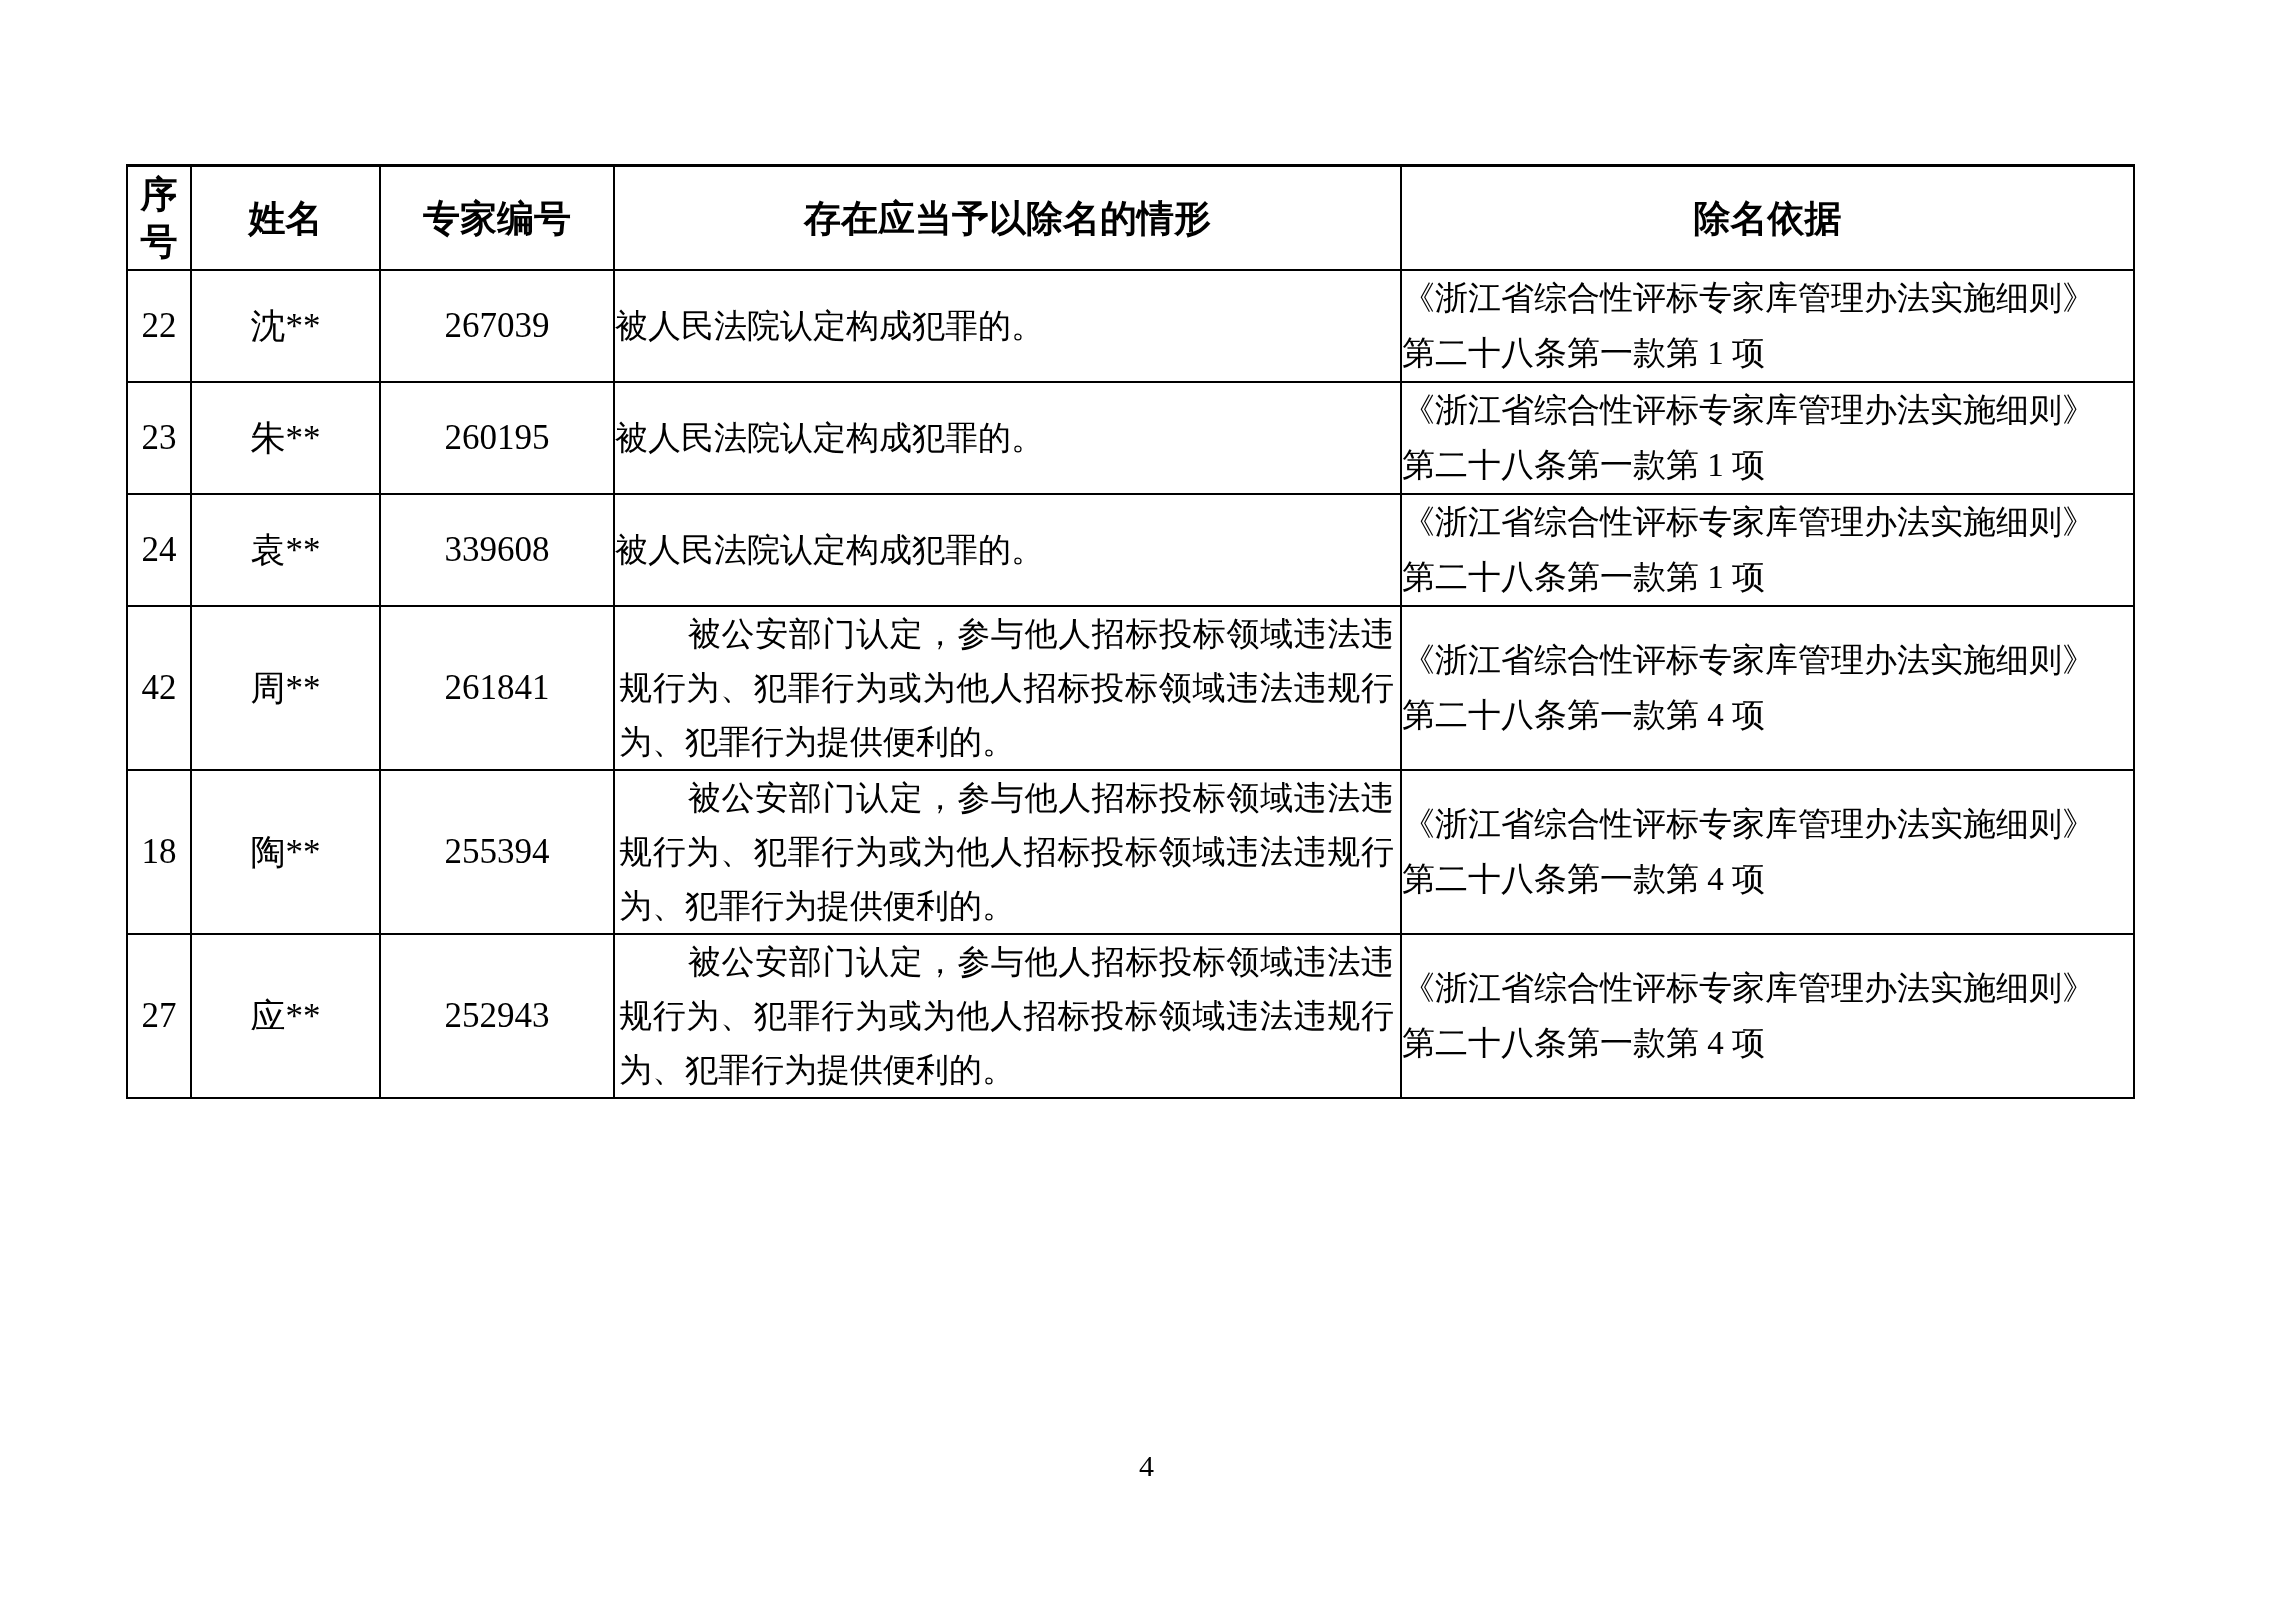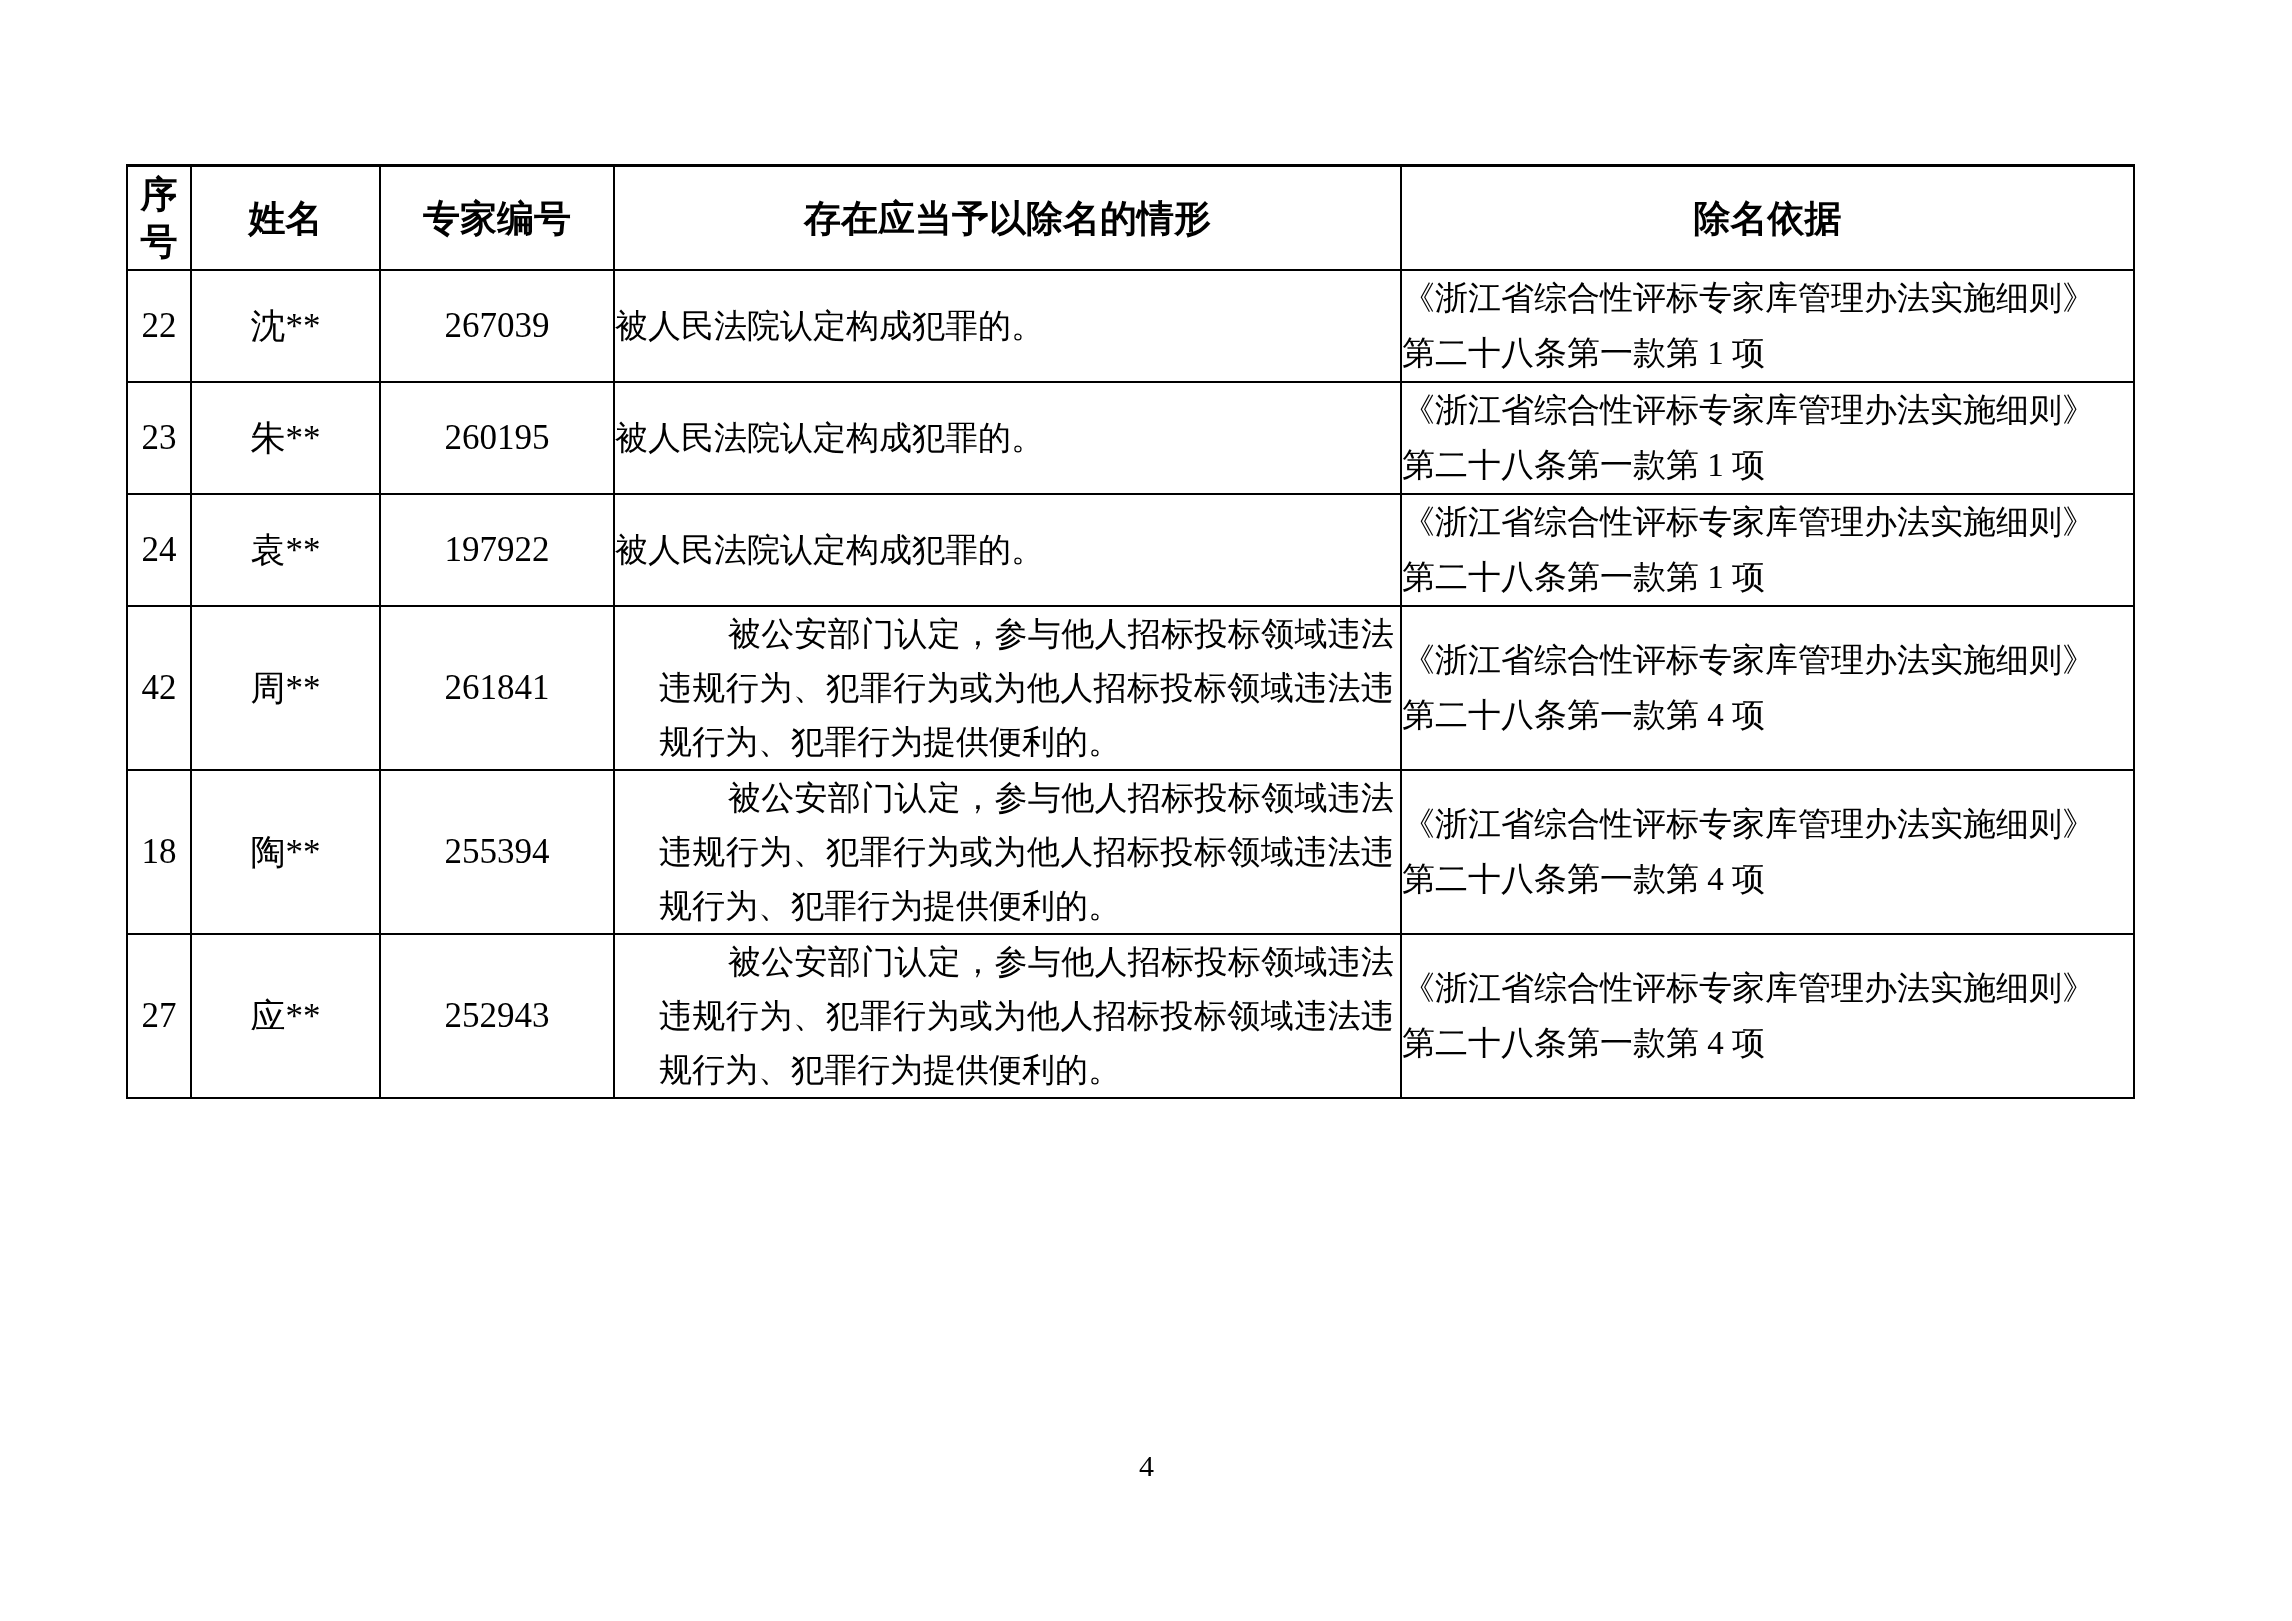--- a/index.html
+++ b/index.html
@@ -45,21 +45,20 @@
   tr.data-row { font-size: 33px; }
   tr.data-row.short-row td { height: 91px; }
   tr.data-row.tall-row td { height: 161px; }
   td.no-cell, td.name-cell, td.expert-cell {
     font-size: 35px;
   }
   td.situation-cell.centered { text-align: left; }
   td.situation-cell.paragraph {
     text-align: justify;
     text-align-last: left;
-    padding-left: 40px;
   }
   td.situation-cell.paragraph .para {
     display: block;
     padding: 0 5.9px 0 3.9px;
     text-indent: 69px;
     line-height: 54px;
   }
   td.basis-cell .basis-line {
     display: block;
     line-height: 55px;
@@ -115,21 +114,21 @@
       <td class="situation-cell centered">被人民法院认定构成犯罪的。</td>
       <td class="basis-cell">
         <span class="basis-line">《浙江省综合性评标专家库管理办法实施细则》</span>
         <span class="basis-line">第二十八条第一款第 1 项</span>
       </td>
     </tr>
 
     <tr class="data-row short-row">
       <td class="no-cell">24</td>
       <td class="name-cell">袁**</td>
-      <td class="expert-cell">197922</td>
+      <td class="expert-cell">339608</td>
       <td class="situation-cell centered">被人民法院认定构成犯罪的。</td>
       <td class="basis-cell">
         <span class="basis-line">《浙江省综合性评标专家库管理办法实施细则》</span>
         <span class="basis-line">第二十八条第一款第 1 项</span>
       </td>
     </tr>
 
     <tr class="data-row tall-row">
       <td class="no-cell">42</td>
       <td class="name-cell">周**</td>

